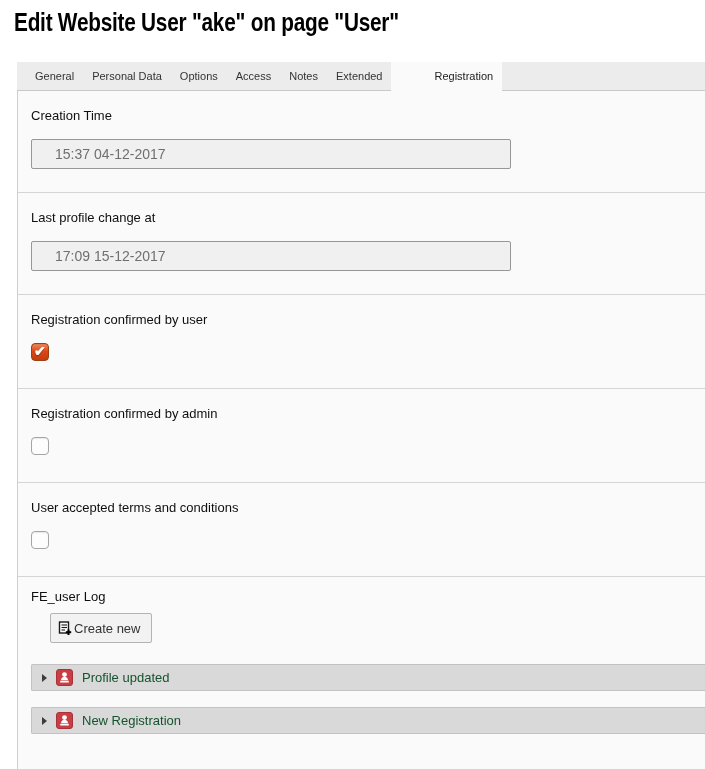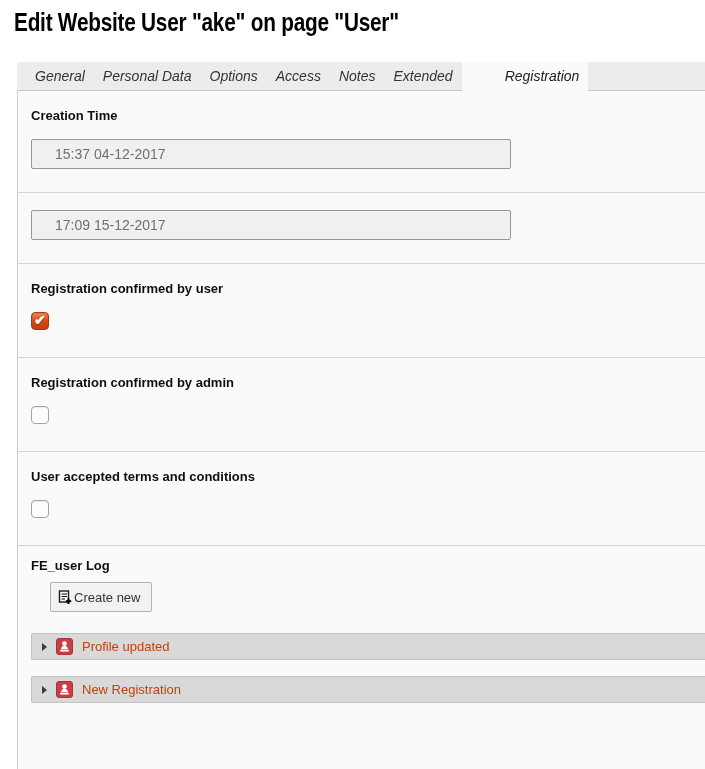--- a/index.html
+++ b/index.html
@@ -17,37 +17,37 @@
     letter-spacing:-0.3px;
   }
 
   
   .tabbar {
     position:absolute; top:62px; left:17px; right:0; height:29px;
     background:#ececec; border-bottom:1px solid #c9c9c9;
     display:flex; align-items:stretch; padding-left:9px;
   }
   .tab {
-    padding:0 9px; font-size:14px; color:#333; line-height:28px;
-    cursor:pointer; white-space:nowrap;font-style:italic;
+    padding:0 9px; font-size:11px; color:#333; line-height:28px;
+    cursor:pointer; white-space:nowrap;
   }
   .tab.active {
     background:#fafafa; color:#222; height:29px; margin-bottom:-1px;padding-left:43px;
   }
 
   
   .content {
     position:absolute; top:91px; left:17px; right:0; bottom:0;
     background:#fafafa; border-left:1px solid #cfcfcf;
   }
   .section {
     padding:17px 13px 23px 13px; border-bottom:1px solid #d5d5d5;
   }
   .field-label {
-    display:block; font-size:13px; font-weight:bold; color:#0f0f0f;
+    display:block; font-size:13px; font-weight:normal; color:#0f0f0f;
     margin-bottom:16px;
   }
   .text-input {
     width:480px; height:30px; padding:0 23px;
     background:#f0f0f0; border:1px solid #979797; border-radius:2px;
     color:#6f6f6f; font-size:14px; font-family:"Liberation Sans", sans-serif;
   }
 
   
   .checkbox {
@@ -83,21 +83,21 @@
     border-right:none;
     display:flex; align-items:center; padding-left:10px; cursor:pointer;
   }
   .panel.first { margin-top:21px; }
   .caret {
     width:0; height:0; border-left:5px solid #3c3c3c;
     border-top:4px solid transparent; border-bottom:4px solid transparent;
     margin-right:9px; flex:0 0 auto;
   }
   .rec-icon { flex:0 0 auto; }
-  .panel-title { margin-left:9px; font-size:13px; color:#c2410c; }
+  .panel-title { margin-left:9px; font-size:13px; color:#14532d; }
 </style>
 </head>
 <body>
 
 <h1 class="page-title">Edit Website User "ake" on page "User"</h1>
 
 <div class="tabbar">
   <div class="tab">General</div>
   <div class="tab">Personal Data</div>
   <div class="tab">Options</div>
@@ -108,20 +108,21 @@
 </div>
 
 <div class="content">
 
   <div class="section">
     <span class="field-label">Creation Time</span>
     <input class="text-input" type="text" readonly="" value="15:37 04-12-2017" style="">
   </div>
 
   <div class="section">
+    <span class="field-label">Last profile change at</span>
     <input class="text-input" type="text" readonly="" value="17:09 15-12-2017" style="">
   </div>
 
   <div class="section">
     <span class="field-label">Registration confirmed by user</span>
     <span class="checkbox checked"></span>
   </div>
 
   <div class="section">
     <span class="field-label">Registration confirmed by admin</span>

